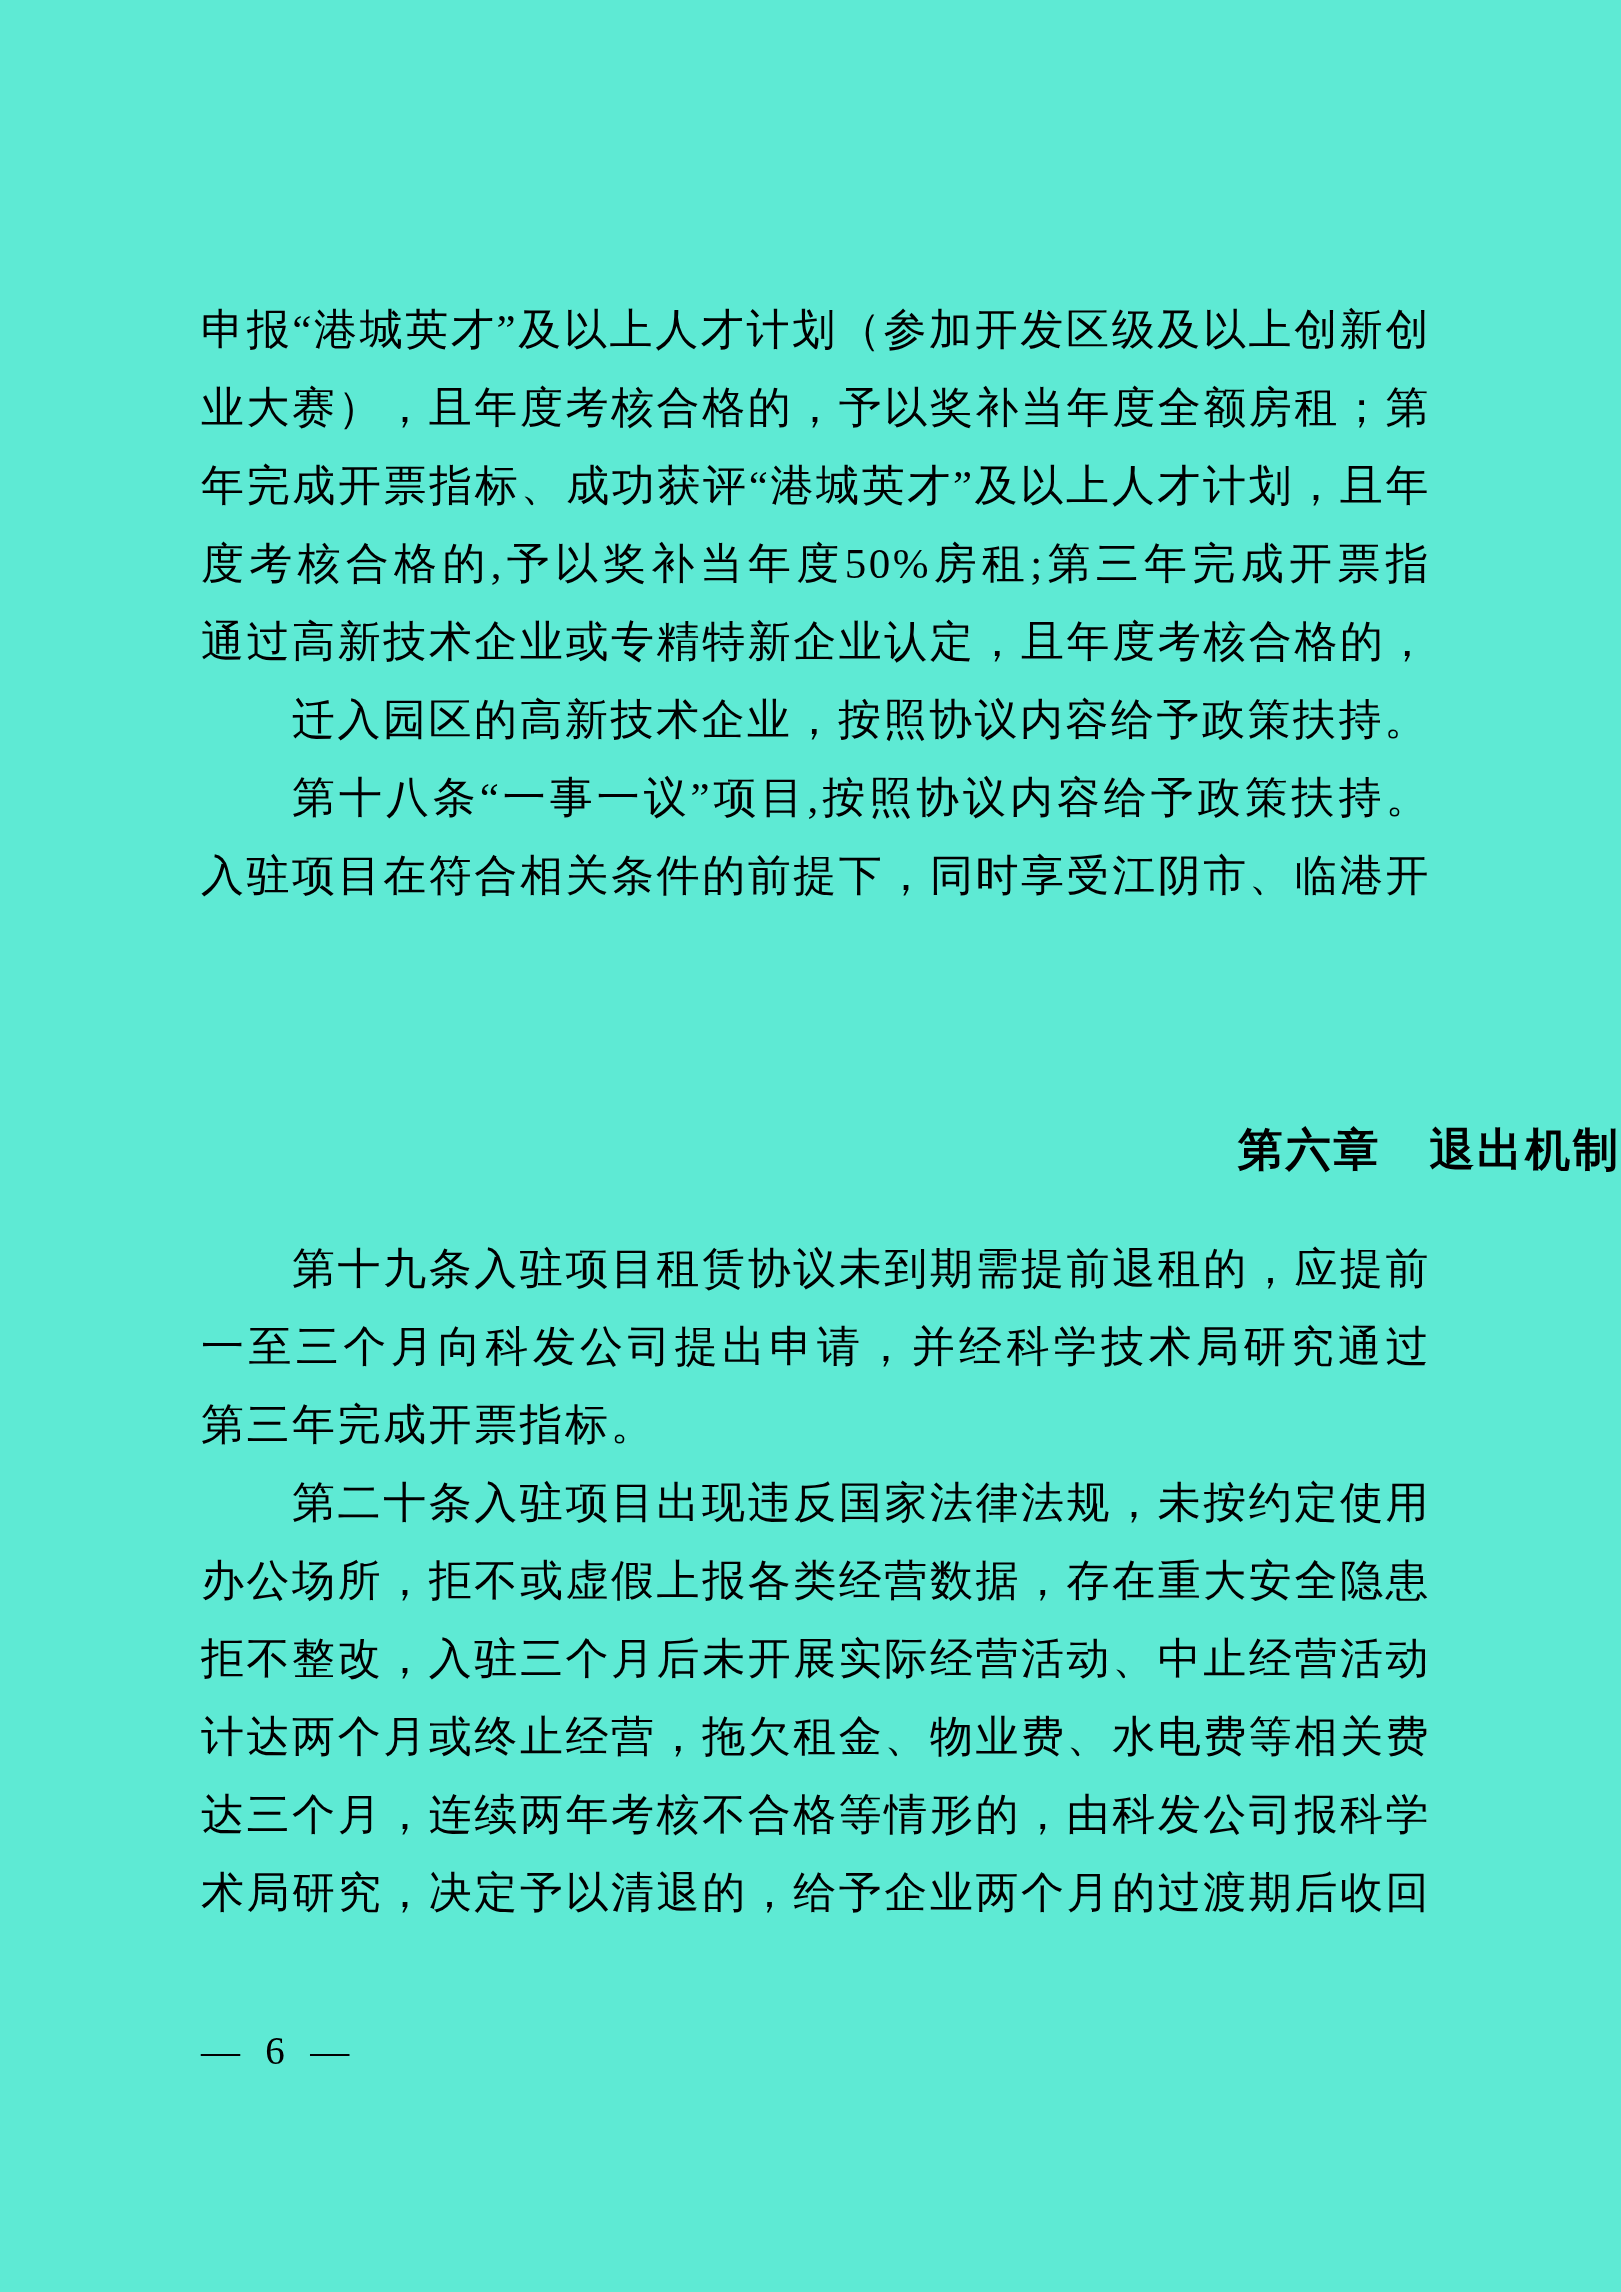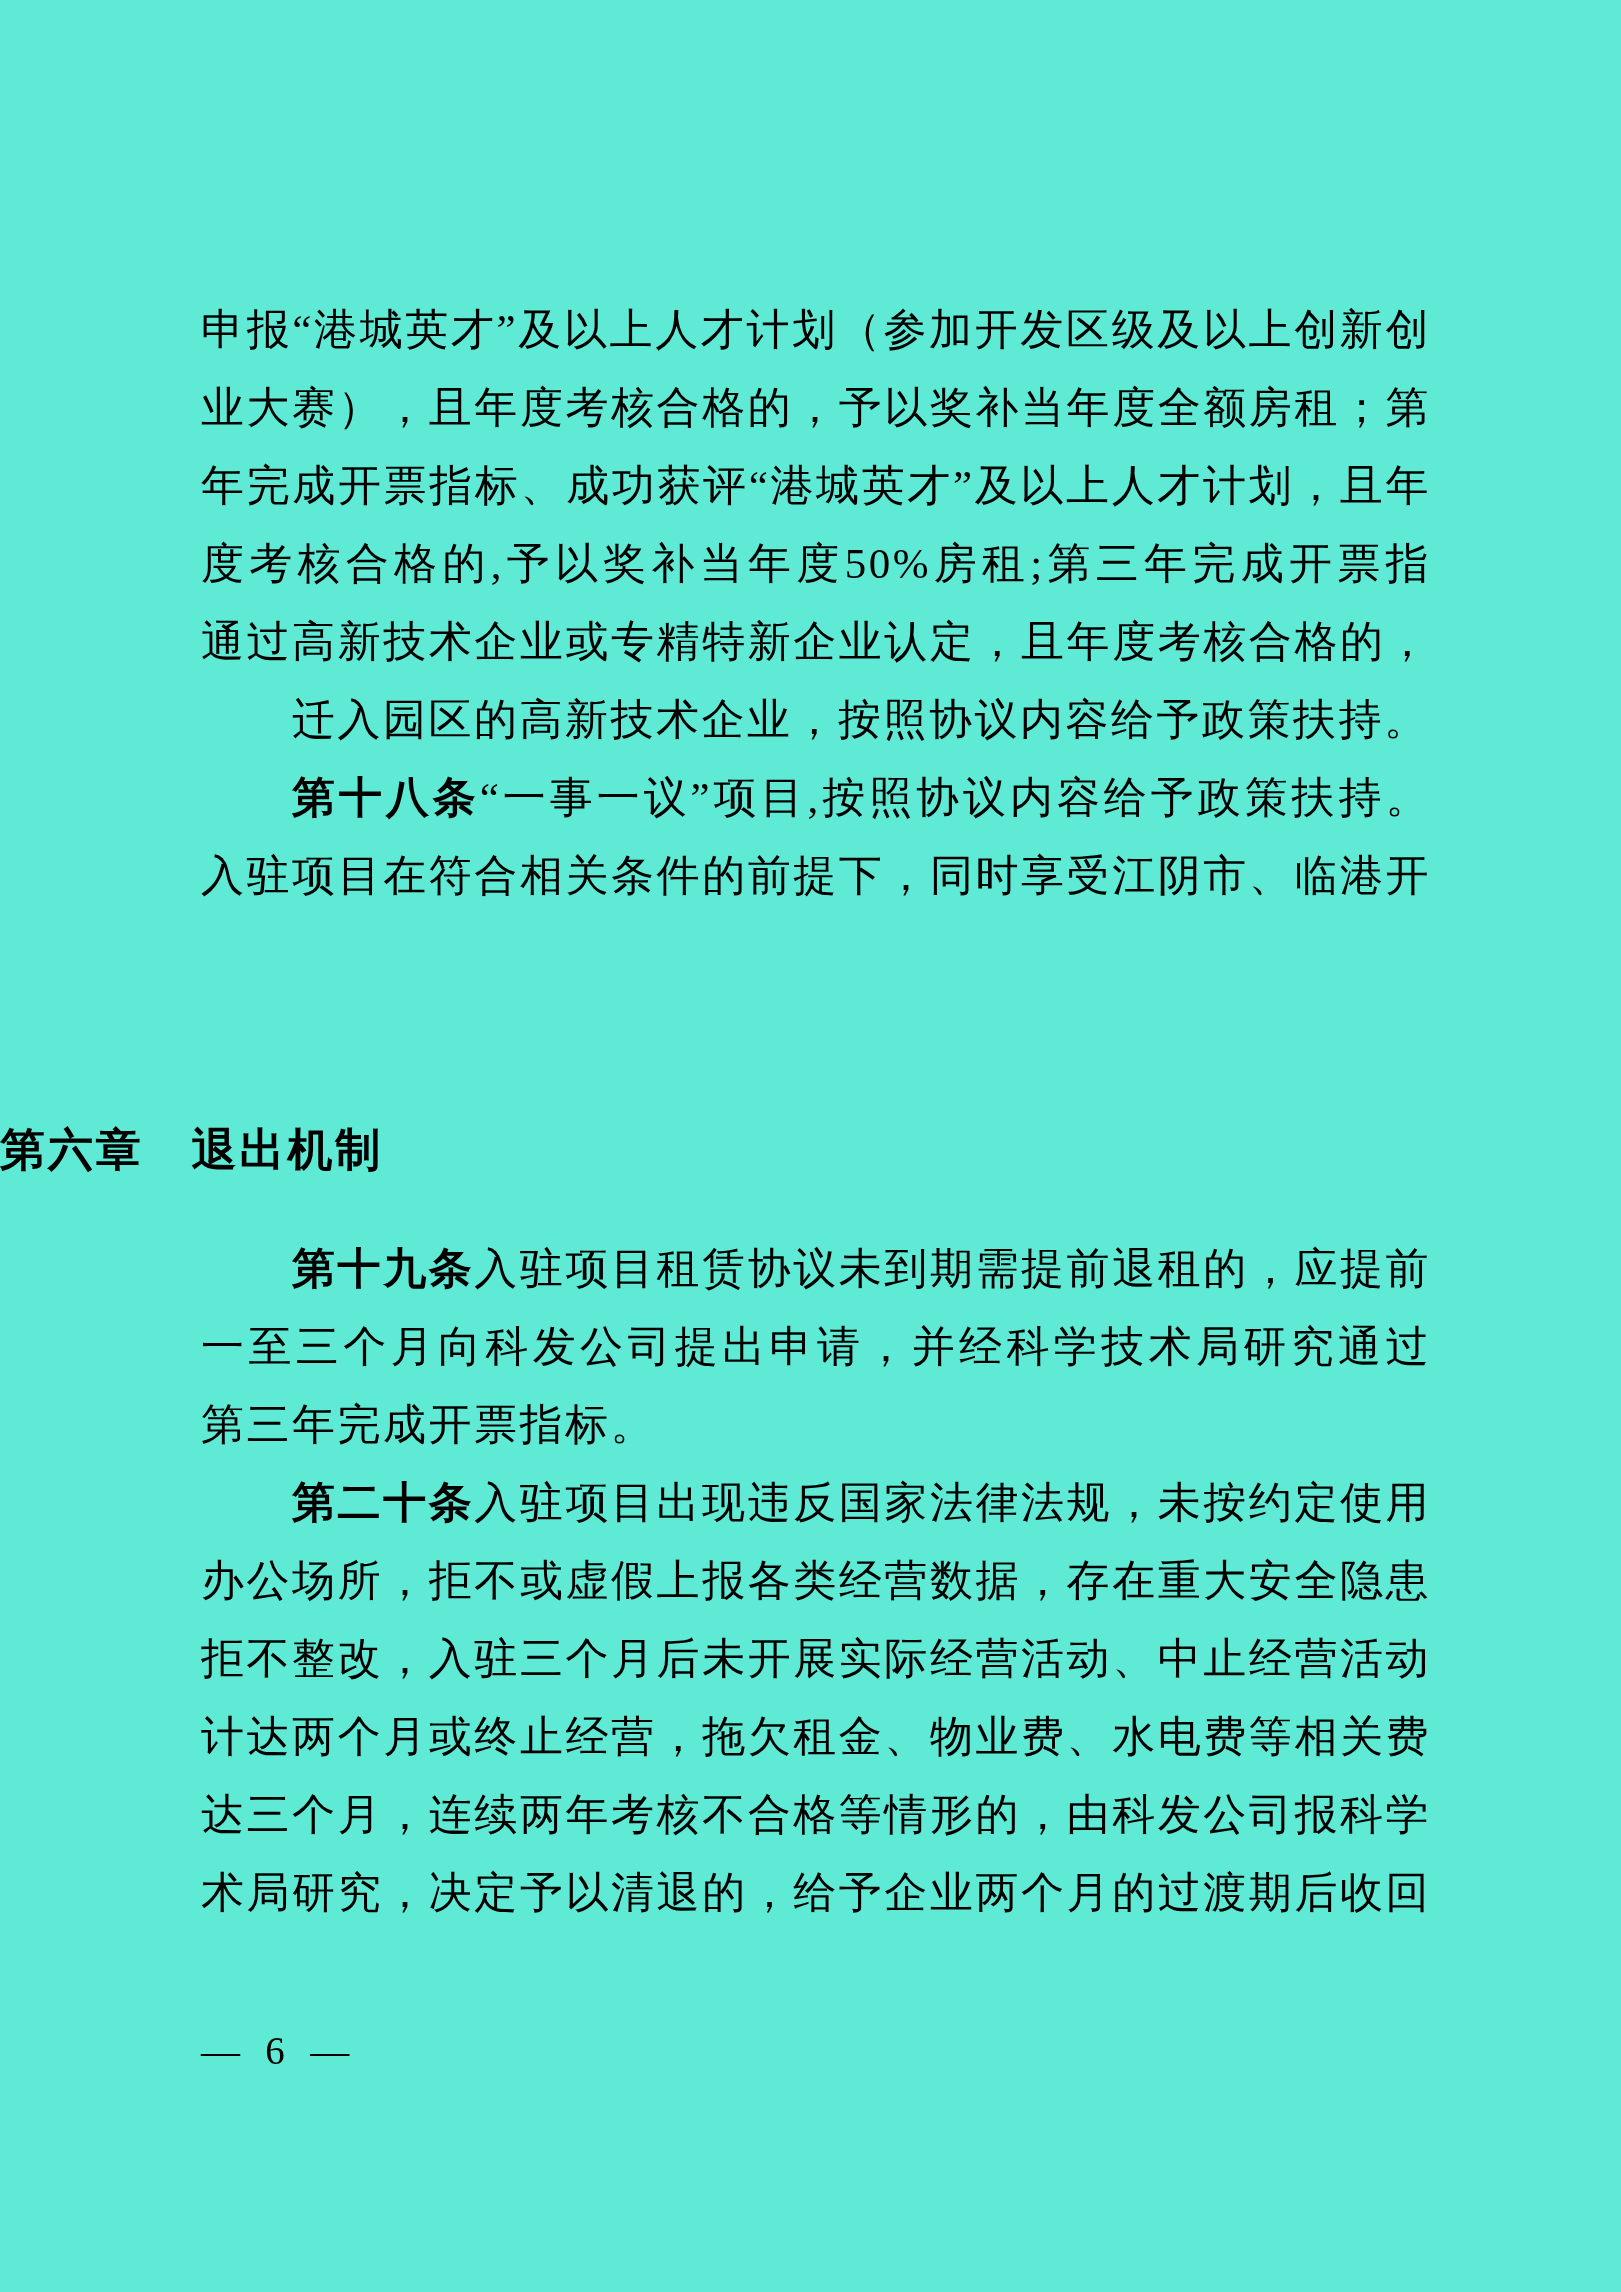--- a/index.html
+++ b/index.html
@@ -28,30 +28,30 @@
     text-align: left;
   }
   .line.full {
     white-space: normal;
     overflow: hidden;
     text-align: justify;
     text-align-last: justify;
   }
   .line.indent { text-indent: 91px; }
   .label:not(:empty) {
-    font-weight: bold;
+    font-weight: normal;
   }
   .heading {
     position: absolute;
     left: 0;
     top: 1111px;
     width: 1621px;
     height: 78px;
     line-height: 78px;
-    text-align: left;
+    text-align: right;
     font-family: "Liberation Sans", "DejaVu Sans", sans-serif;
     font-weight: bold;
     font-size: 45px;
     letter-spacing: 2.9px;
   }
   .pagenum {
     position: absolute;
     left: 201px;
     top: 2021px;
     height: 59px;

